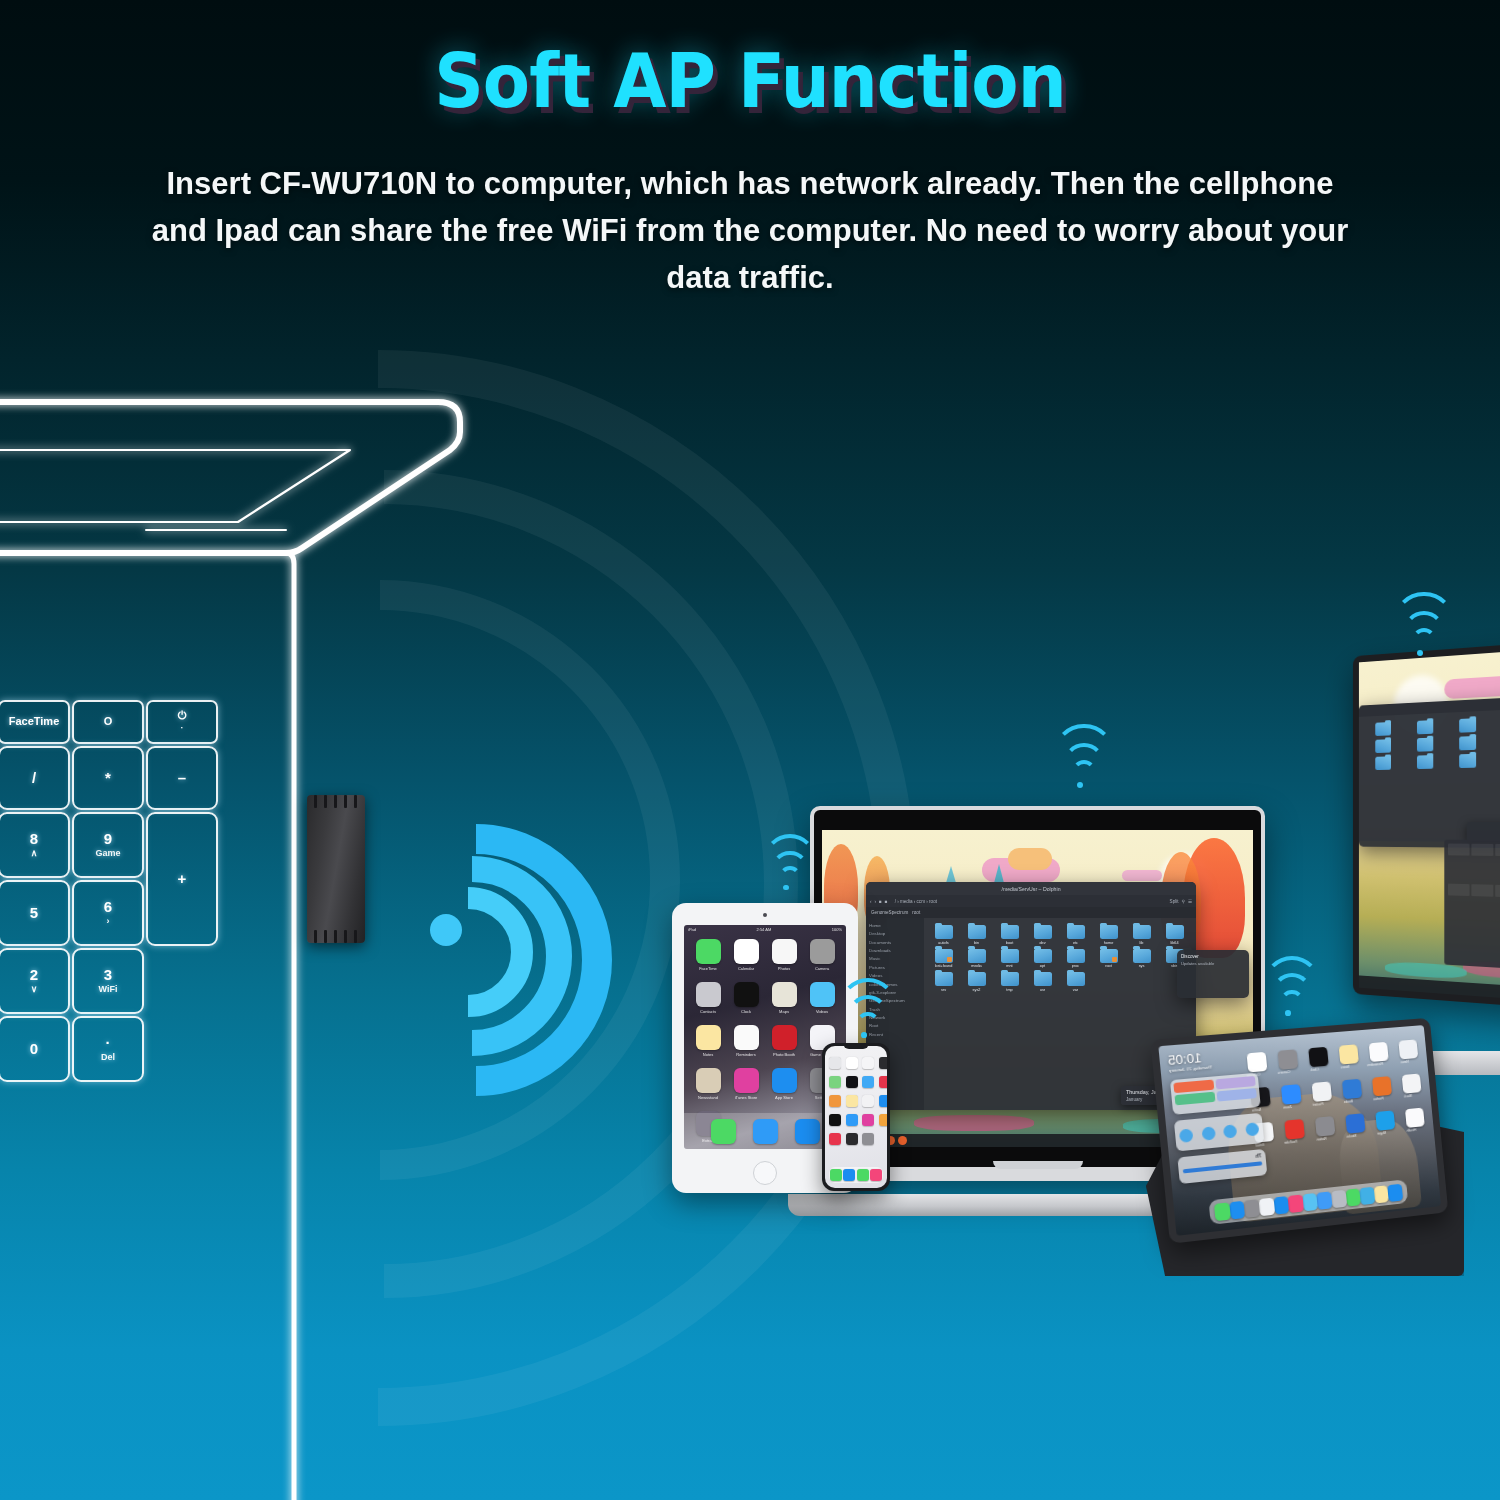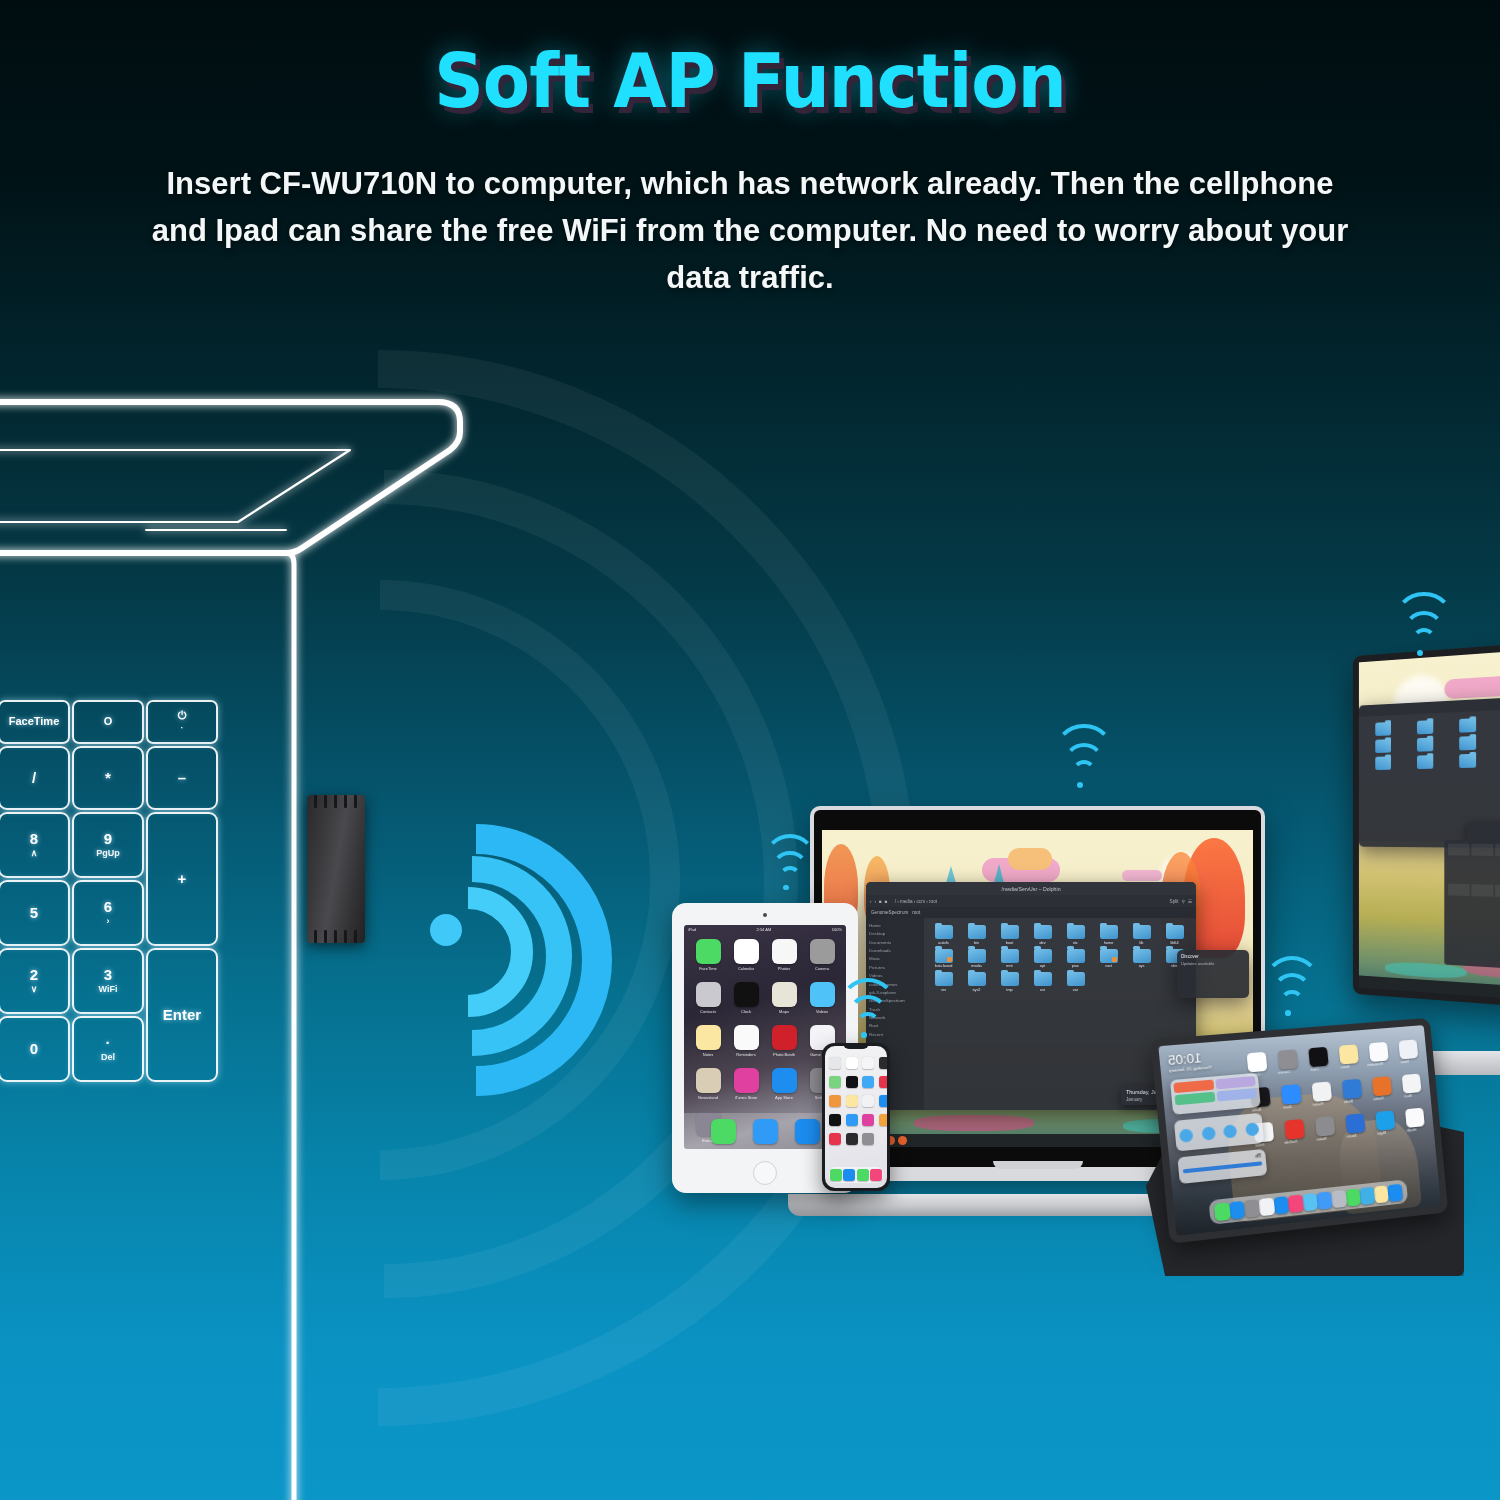--- a/index.html
+++ b/index.html
@@ -215,42 +215,39 @@
       </div>
       <div class="key" style="left: 150px; top: 46px; width: 68px; height: 60px;">
         <span>–</span>
       </div>
       <div class="key" style="left: 2px; top: 112px; width: 68px; height: 62px;">
         <span>8</span>
         <span class="sub">∧</span>
       </div>
       <div class="key" style="left: 76px; top: 112px; width: 68px; height: 62px;">
         <span>9</span>
-        <span class="sub">PgUp</span>
+        <span class="sub">Game</span>
       </div>
       <div class="key" style="left: 150px; top: 112px; width: 68px; height: 130px;">
         <span>+</span>
       </div>
       <div class="key" style="left: 2px; top: 180px; width: 68px; height: 62px;">
         <span>5</span>
       </div>
       <div class="key" style="left: 76px; top: 180px; width: 68px; height: 62px;">
         <span>6</span>
         <span class="sub">›</span>
       </div>
       <div class="key" style="left: 2px; top: 248px; width: 68px; height: 62px;">
         <span>2</span>
         <span class="sub">∨</span>
       </div>
       <div class="key" style="left: 76px; top: 248px; width: 68px; height: 62px;">
         <span>3</span>
         <span class="sub">WiFi</span>
-      </div>
-      <div class="key" style="left: 150px; top: 248px; width: 68px; height: 130px;">
-        <span>Enter</span>
       </div>
       <div class="key" style="left: 2px; top: 316px; width: 68px; height: 62px;">
         <span>0</span>
       </div>
       <div class="key" style="left: 76px; top: 316px; width: 68px; height: 62px;">
         <span>·</span>
         <span class="sub">Del</span>
       </div>
     </div>
 

